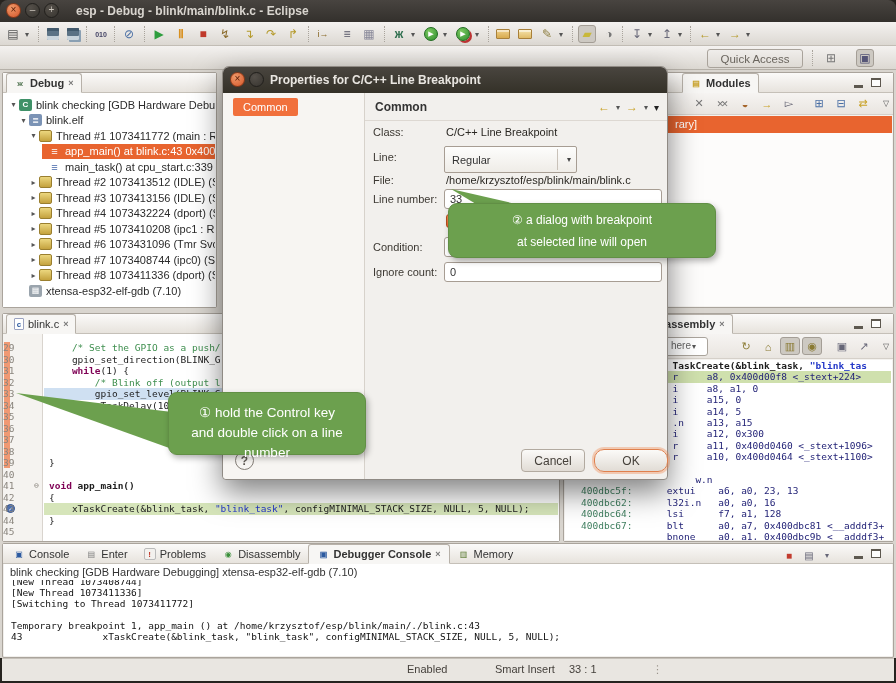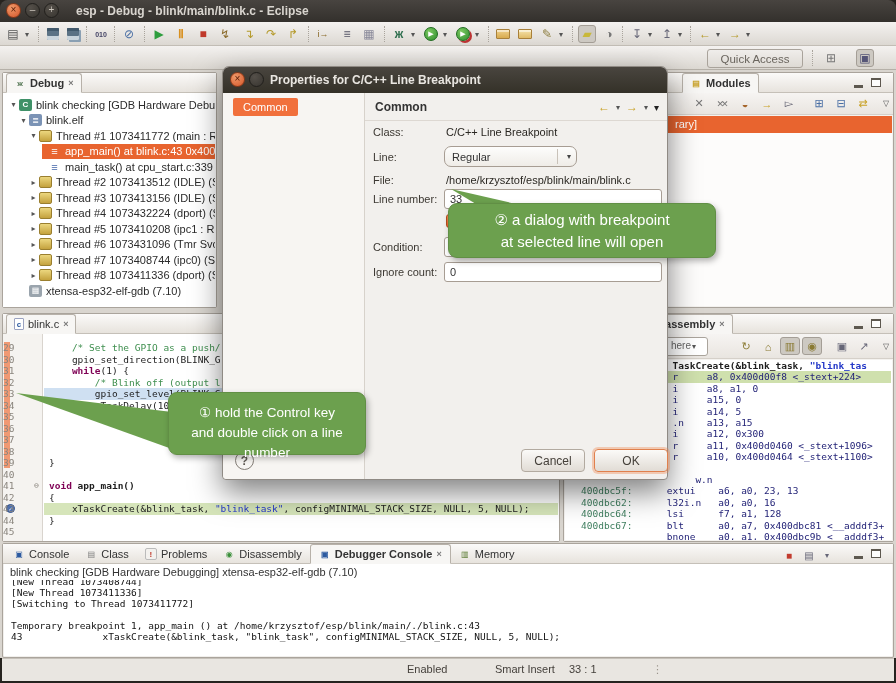--- a/index.html
+++ b/index.html
@@ -126,40 +126,40 @@
   .dcontent { position:absolute; left:142px; top:26px; right:0; bottom:0; }
   .dsection { position:absolute; left:10px; top:7px; font-size:12px; font-weight:bold; color:#333; }
   .dnav { position:absolute; right:8px; top:7px; display:flex; align-items:center; gap:6px; font-size:12px; }
   .dnav .arr { color:#c9a227; font-weight:bold; }
   .dnav .crt { font-size:8px; color:#555; }
   .dsep { position:absolute; left:0; right:0; top:27px; border-top:1px solid #ddd8d2; }
   .dlabel { position:absolute; left:8px; font-size:11px; color:#3c3832; }
   .dvalue { position:absolute; left:81px; font-size:11px; color:#2a2722; }
   .dinput { position:absolute; left:79px; right:5px; height:20px; border:1px solid #a79d93; border-radius:3px;
             background:#fff; font-size:11px; color:#333; padding:0 5px; font-family:"Liberation Sans",sans-serif; }
-  .dcombo { position:absolute; left:79px; top:53px; width:133px; height:21px;
-            background:linear-gradient(#fdfdfc,#efece7); border:1px solid #a79d93; border-radius:7px;
+  .dcombo { position:absolute; left:79px; top:53px; width:133px; height:27px;
+            background:linear-gradient(#fdfdfc,#efece7); border:1px solid #a79d93; border-radius:2px;
             font-size:11px; color:#333; display:flex; align-items:center; padding-left:7px; }
   .dcombo .crt { position:absolute; right:5px; font-size:8px; color:#444; }
   .dcombo .div { position:absolute; right:18px; top:2px; bottom:2px; border-left:1px solid #c9c2b9; }
   .dcheck { position:absolute; left:81px; top:121px; width:14px; height:14px;
             background:linear-gradient(#f68b52,#e8632a); border:1px solid #b54e1e; border-radius:3px;
             color:#fff; font-size:10px; line-height:13px; text-align:center; }
   .dbtn { position:absolute; top:382px; height:23px; background:linear-gradient(#fbfaf8,#e1dcd5);
           border:1px solid #b2aaa0; border-radius:4px; font-size:12px; color:#45403a;
           display:flex; align-items:center; justify-content:center; }
-  .dbtn.ok { border-color:#e0804d; box-shadow:0 0 0 2px rgba(240,130,70,.35); }
+  .dbtn.ok { border-color:#e0804d; box-shadow:0 0 0 2px rgba(240,130,70,.35);border-radius:10px; }
   .dhelp { position:absolute; left:12px; top:384px; width:19px; height:19px; border-radius:50%;
            border:1px solid #837d76; color:#5f5a53; font-size:12px; font-weight:bold;
            display:flex; align-items:center; justify-content:center; }
 
   
   .callout { position:absolute; background:#6ca04e; border:1px solid #618f45; border-radius:9px; color:#fff;
              text-align:center; z-index:22; box-shadow:2px 3px 6px rgba(0,0,0,.3); }
-  #callout2 { left:448px; top:203px; width:268px; height:55px; font-size:15px; line-height:22px; padding-top:5px; }
+  #callout2 { left:448px; top:203px; width:268px; height:55px; font-size:12px; line-height:22px; padding-top:5px; }
   #callout1 { left:168px; top:392px; width:198px; height:63px; font-size:13.5px; line-height:20px; padding-top:10px; }
   #tails { position:absolute; left:0; top:0; z-index:21; pointer-events:none; }
 
   .orangerow { position:absolute; left:1px; right:1px; height:17px; background:#e8642f; color:#fff;
                font-size:11px; line-height:17px; }
 </style>
 </head>
 <body>
 
 <div id="screen">
@@ -504,21 +504,21 @@
 
   <div class="panel" style="left:2px; top:543px; width:892px; height:115px;">
     <div class="tabbar">
       <div class="ctabs">
         <div class="ctab">
             <span class="ticn" style="color:#2c5aa0;">▣</span>
             <span>Console</span>
           </div>
         <div class="ctab">
             <span class="ticn" style="color:#777;">▤</span>
-            <span>Class</span>
+            <span>Enter</span>
           </div>
         <div class="ctab">
             <span class="ticn" style="color:#c0392b; font-weight:bold; border:1px solid #bbb; background:#f3f1ee;">!</span>
             <span>Problems</span>
           </div>
         <div class="ctab">
             <span class="ticn" style="color:#3a8f3a;">◉</span>
             <span>Disassembly</span>
           </div>
         <div class="ctab active">

